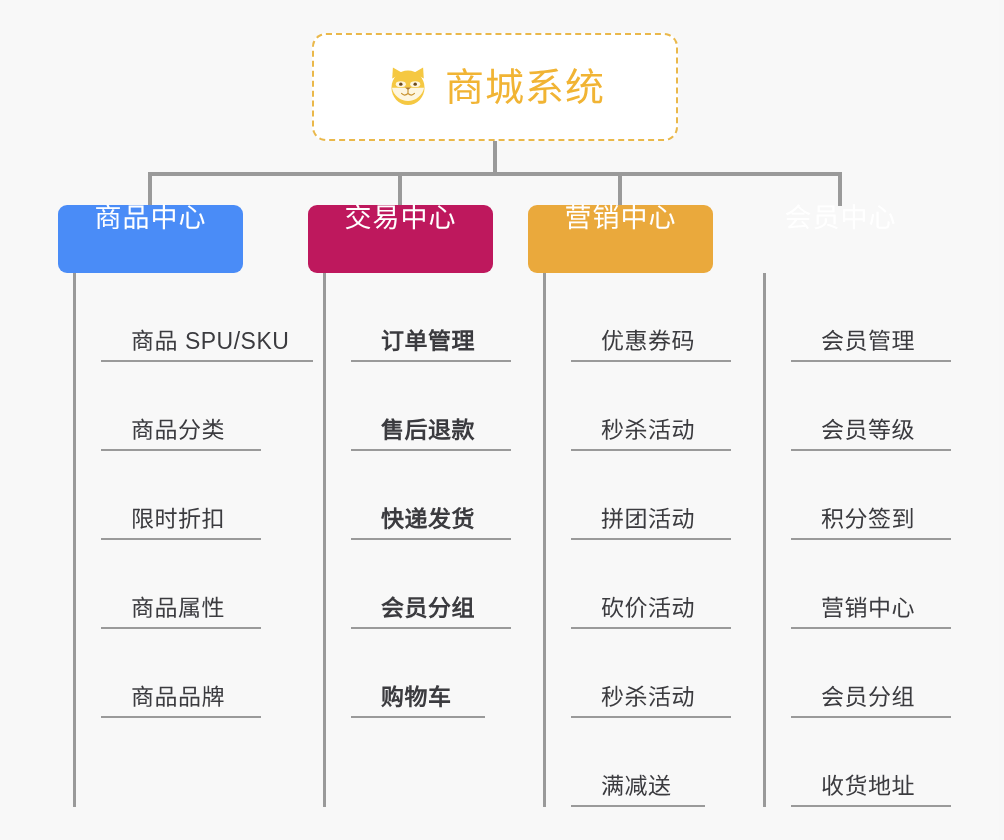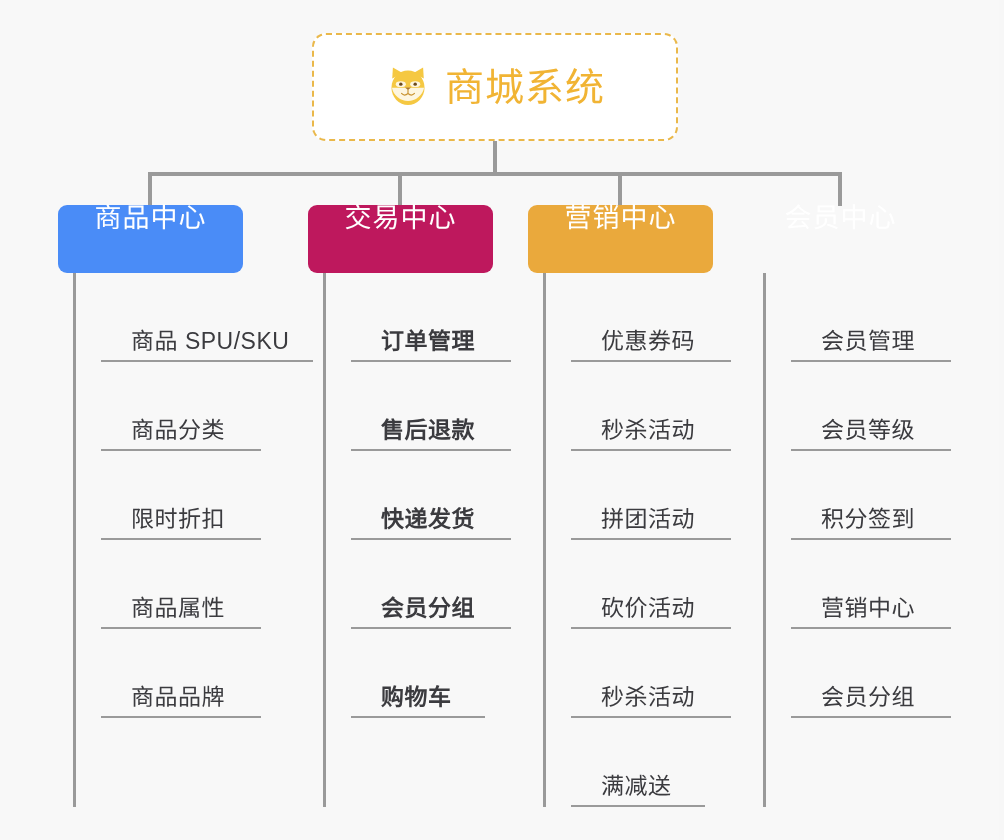--- a/index.html
+++ b/index.html
@@ -269,14 +269,18 @@
         <span class="leaf-label">积分签到</span>
       </div>
       <div class="leaf-item">
         <div class="leaf-underline" style="width: 160px;"></div>
         <span class="leaf-label">营销中心</span>
       </div>
       <div class="leaf-item">
         <div class="leaf-underline" style="width: 160px;"></div>
         <span class="leaf-label">会员分组</span>
       </div>
+      <div class="leaf-item">
+        <div class="leaf-underline" style="width: 160px;"></div>
+        <span class="leaf-label">收货地址</span>
+      </div>
     </div>
   </div>
 
 </body></html>

